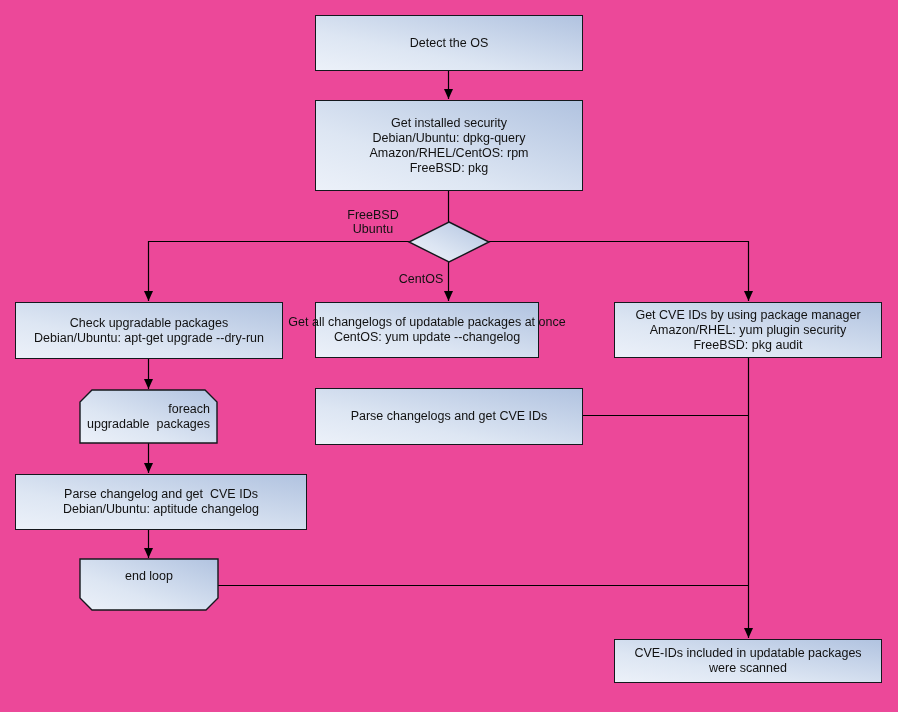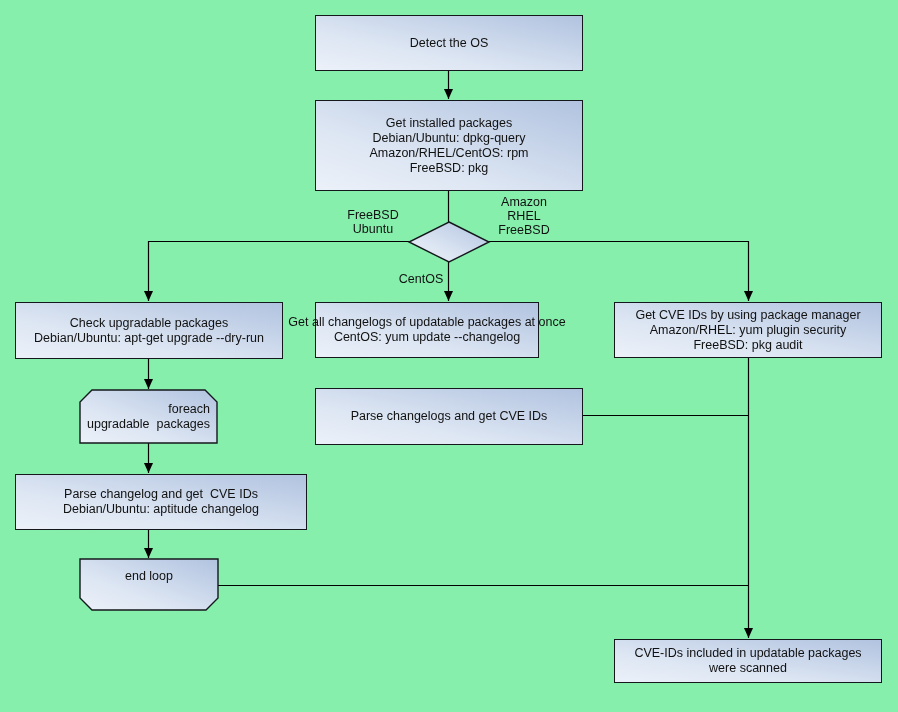--- a/index.html
+++ b/index.html
@@ -1,17 +1,17 @@
 <!DOCTYPE html>
 <html><head>
 <meta charset="utf-8">
 <style>
   html,body{margin:0;padding:0;background:#ffffff;}
   #canvas{
-    position:relative;width:898px;height:712px;background:#86efac;overflow:hidden;
+    position:relative;width:898px;height:712px;background:#ec4899;overflow:hidden;
     font-family:"Liberation Sans","DejaVu Sans",sans-serif;color:#111;
   }
   #wires{position:absolute;left:0;top:0;width:898px;height:712px;}
   .node{
     position:absolute;box-sizing:border-box;
     border:1.4px solid #14181d;
     background:linear-gradient(to top right,#ecf1f9 0%,#dde6f3 35%,#b1c3e0 100%);
     display:flex;align-items:center;justify-content:center;
     text-align:center;font-size:12.5px;line-height:15px;white-space:pre;
   }
@@ -56,21 +56,21 @@
     <polygon points="449,222 489,242 449,262 409,242" fill="url(#nodeGrad)" stroke="#14181d" stroke-width="1.4"></polygon>
     <polygon points="92,390 205,390 217,402 217,443 80,443 80,402" fill="url(#nodeGrad)" stroke="#14181d" stroke-width="1.4"></polygon>
     <polygon points="80,559 218,559 218,598 206,610 92,610 80,598" fill="url(#nodeGrad)" stroke="#14181d" stroke-width="1.4"></polygon>
   </svg>
 
   <div class="node" style="left:315px;top:15px;width:268px;height:56px">
     <span>Detect the OS</span>
   </div>
 
   <div class="node" style="left:315px;top:100px;width:268px;height:91px">
-    <span>Get installed packages
+    <span>Get installed security
 Debian/Ubuntu: dpkg-query
 Amazon/RHEL/CentOS: rpm
 FreeBSD: pkg</span>
   </div>
 
   <div class="node" style="left:15px;top:302px;width:268px;height:57px">
     <span>Check upgradable packages
 Debian/Ubuntu: apt-get upgrade --dry-run</span>
   </div>
 
@@ -104,19 +104,16 @@
 upgradable  packages</span>
   </div>
 
   <div class="shape-text" style="left:80px;top:559px;width:138px;height:35px">
     <span>end loop</span>
   </div>
 
   <div class="edge-label" style="left:333px;top:208px;width:80px">FreeBSD
 Ubuntu</div>
 
-  <div class="edge-label" style="left:484px;top:195px;width:80px">Amazon
-RHEL
-FreeBSD</div>
 
   <div class="edge-label" style="left:391px;top:272px;width:60px">CentOS</div>
 
 </div>
 
 </body></html>

